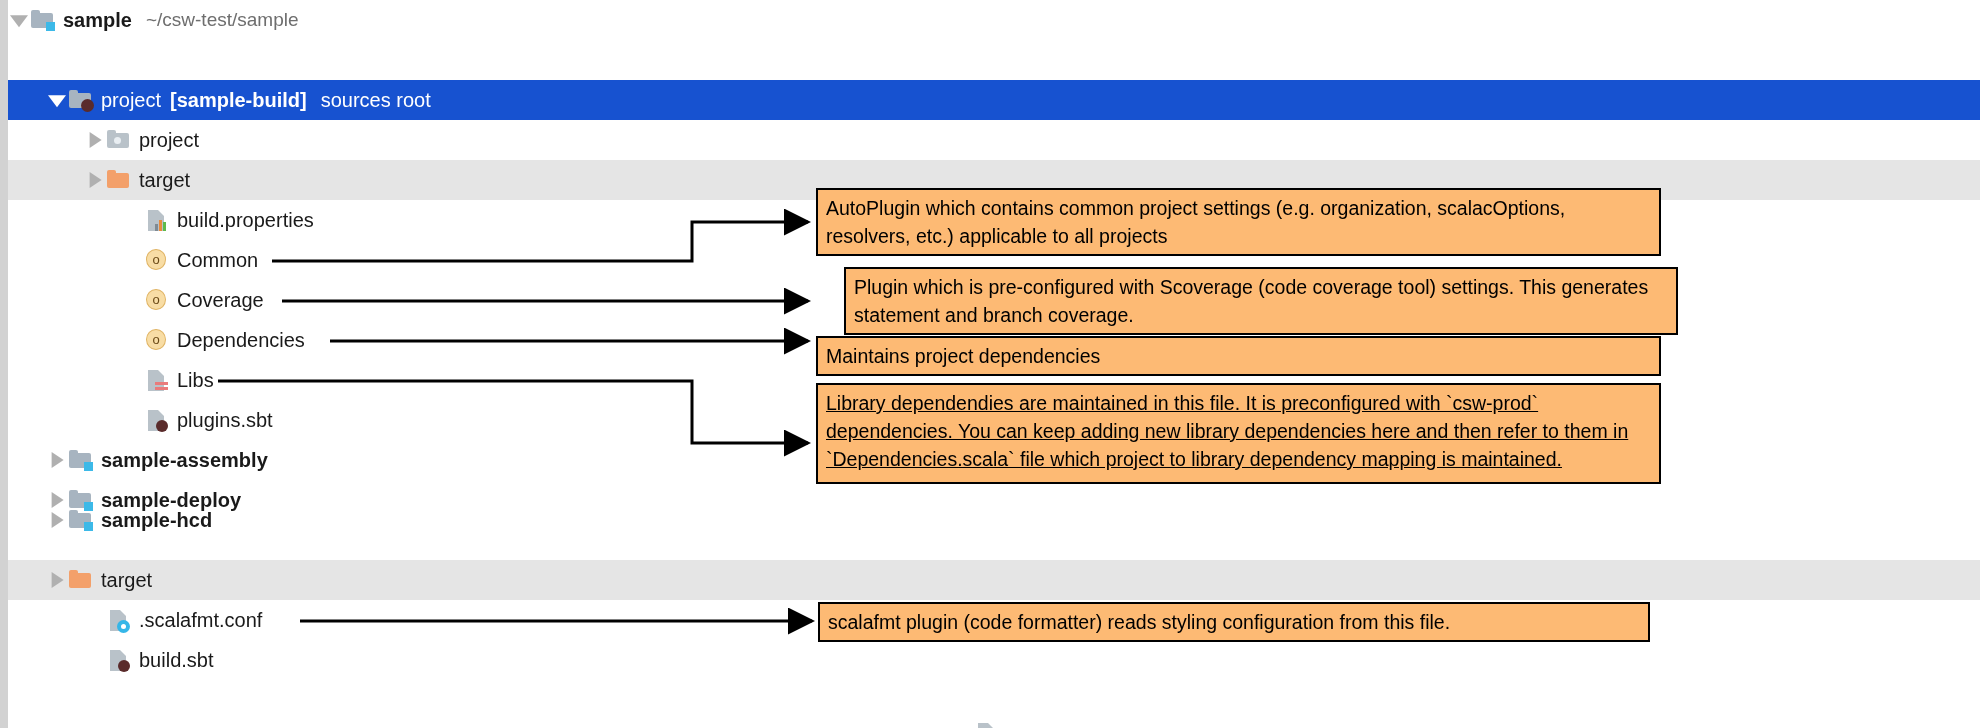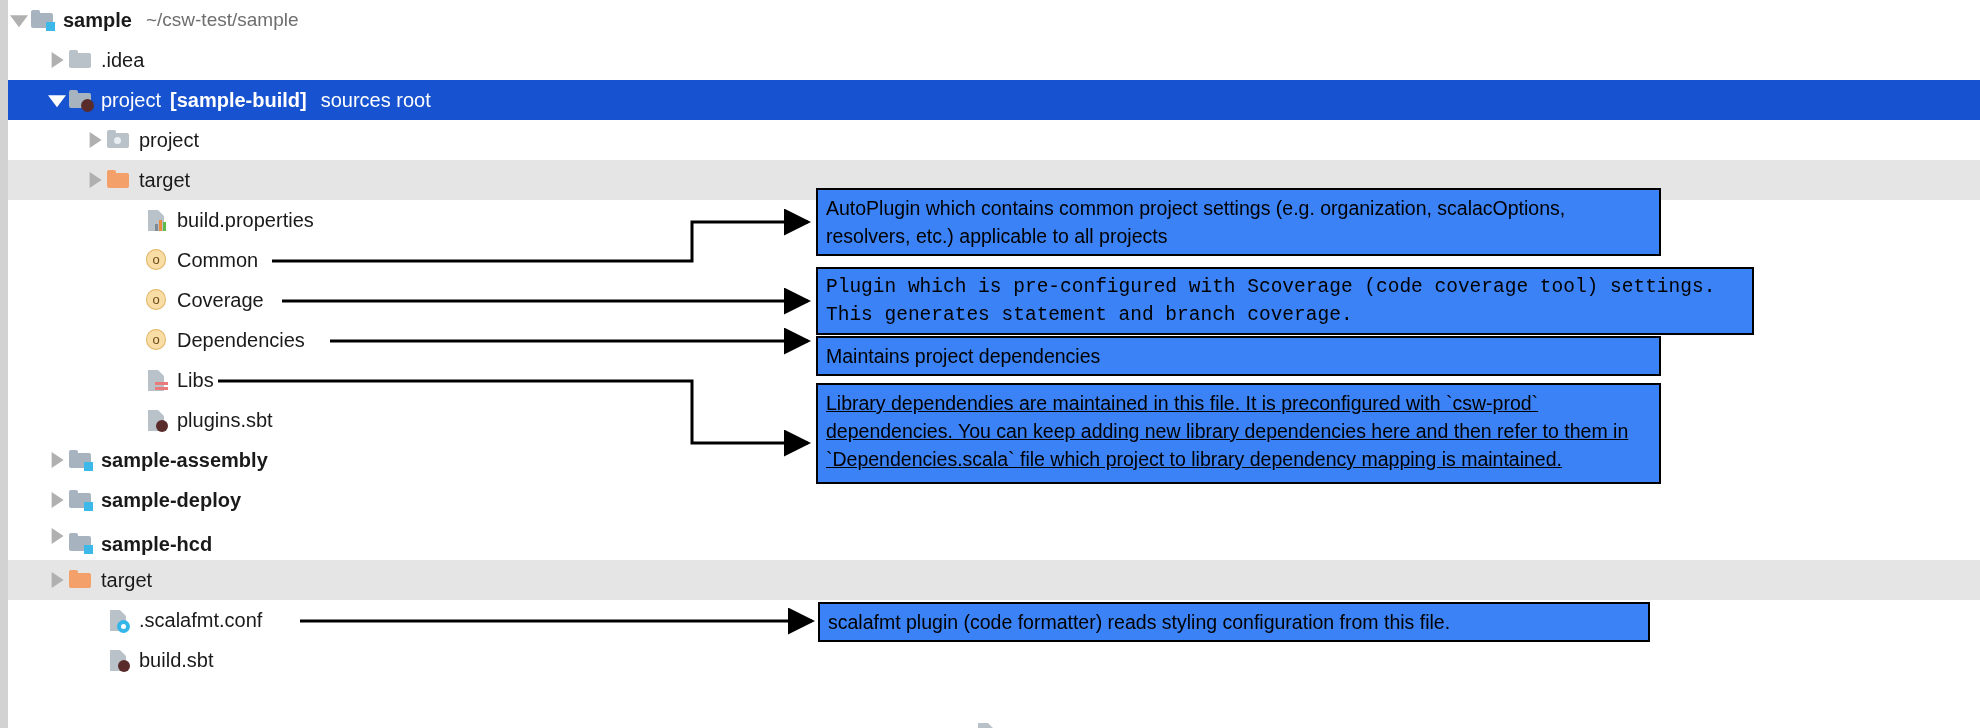--- a/index.html
+++ b/index.html
@@ -127,21 +127,21 @@
     font-size:19px;color:#6e6e6e;margin-left:14px;white-space:nowrap;
   }
   .mod{font-weight:bold;margin-left:9px;}
   .srcroot{margin-left:14px;font-weight:normal;}
   
   #wires{position:absolute;left:0;top:0;width:1980px;height:728px;z-index:3;
     pointer-events:none;}
   
   .box{
     position:absolute;z-index:4;box-sizing:border-box;
-    background:#3b82f6;border:2px solid #000000;
+    background:#fdba74;border:2px solid #000000;
     font-size:19.5px;line-height:28px;color:#000000;
     padding:4px 6px 4px 8px;
     font-family:"Liberation Sans","DejaVu Sans",sans-serif;
   }
 </style>
 </head>
 <body>
 
 <div id="gutter"></div>
 
@@ -151,31 +151,20 @@
       <span class="twisty down">
         <i></i>
       </span>
       <span class="ico">
         <span class="fold-tab"></span>
         <span class="fold-back"></span>
         <span class="badge-sq"></span>
       </span>
       <span class="lbl b">sample</span>
       <span class="sub">~/csw-test/sample</span>
-    </div>
-    <div class="row" style="top: 40px;">
-      <span class="pad" style="width:46px"></span>
-      <span class="twisty right">
-        <i></i>
-      </span>
-      <span class="ico">
-        <span class="fold-tab plain"></span>
-        <span class="fold-back plain"></span>
-      </span>
-      <span class="lbl">.idea</span>
     </div>
     <div class="row sel" style="top: 80px;">
       <span class="pad" style="width:46px"></span>
       <span class="twisty down">
         <i></i>
       </span>
       <span class="ico">
         <span class="fold-tab"></span>
         <span class="fold-back"></span>
         <span class="badge-dot"></span>
@@ -282,21 +271,21 @@
       <span class="twisty right">
         <i></i>
       </span>
       <span class="ico">
         <span class="fold-tab"></span>
         <span class="fold-back"></span>
         <span class="badge-sq"></span>
       </span>
       <span class="lbl b">sample-deploy</span>
     </div>
-    <div class="row" style="top: 516px; align-items: flex-end;">
+    <div class="row" style="top: 500px;">
       <span class="pad" style="width:46px"></span>
       <span class="twisty right">
         <i></i>
       </span>
       <span class="ico">
         <span class="fold-tab"></span>
         <span class="fold-back"></span>
         <span class="badge-sq"></span>
       </span>
       <span class="lbl b">sample-hcd</span>
@@ -354,19 +343,19 @@
 
   <path d="M330,341 L808,341" fill="none" stroke="#000000" stroke-width="3" marker-end="url(#ah)"></path>
 
   <path d="M218,381 L692,381 L692,443 L808,443" fill="none" stroke="#000000" stroke-width="3" marker-end="url(#ah)"></path>
 
   <path d="M300,621 L812,621" fill="none" stroke="#000000" stroke-width="3" marker-end="url(#ah)"></path>
 </svg>
 
 <div class="box" style="left:816px;top:188px;width:845px;height:68px;">AutoPlugin which contains common project settings (e.g. organization, scalacOptions, resolvers, etc.) applicable to all projects</div>
 
-<div class="box" style="left:816px;top:267px;width:938px;height:68px;font-family:Liberation Mono, monospace;">Plugin which is pre-configured with Scoverage (code coverage tool) settings. This generates statement and branch coverage.</div>
+<div class="box" style="left:844px;top:267px;width:834px;height:68px;">Plugin which is pre-configured with Scoverage (code coverage tool) settings. This generates statement and branch coverage.</div>
 
 <div class="box" style="left:816px;top:336px;width:845px;height:40px;">Maintains project dependencies</div>
 
 <div class="box" style="left:816px;top:383px;width:845px;height:101px;text-decoration:underline;">Library dependendies are maintained in this file.  It is preconfigured with `csw-prod` dependencies.  You can keep adding new library dependencies here and then refer to them in `Dependencies.scala` file which project to library dependency mapping is maintained.</div>
 
 <div class="box" style="left:818px;top:602px;width:832px;height:40px;">scalafmt plugin (code formatter) reads styling configuration from this file.</div>
 
 </body></html>

